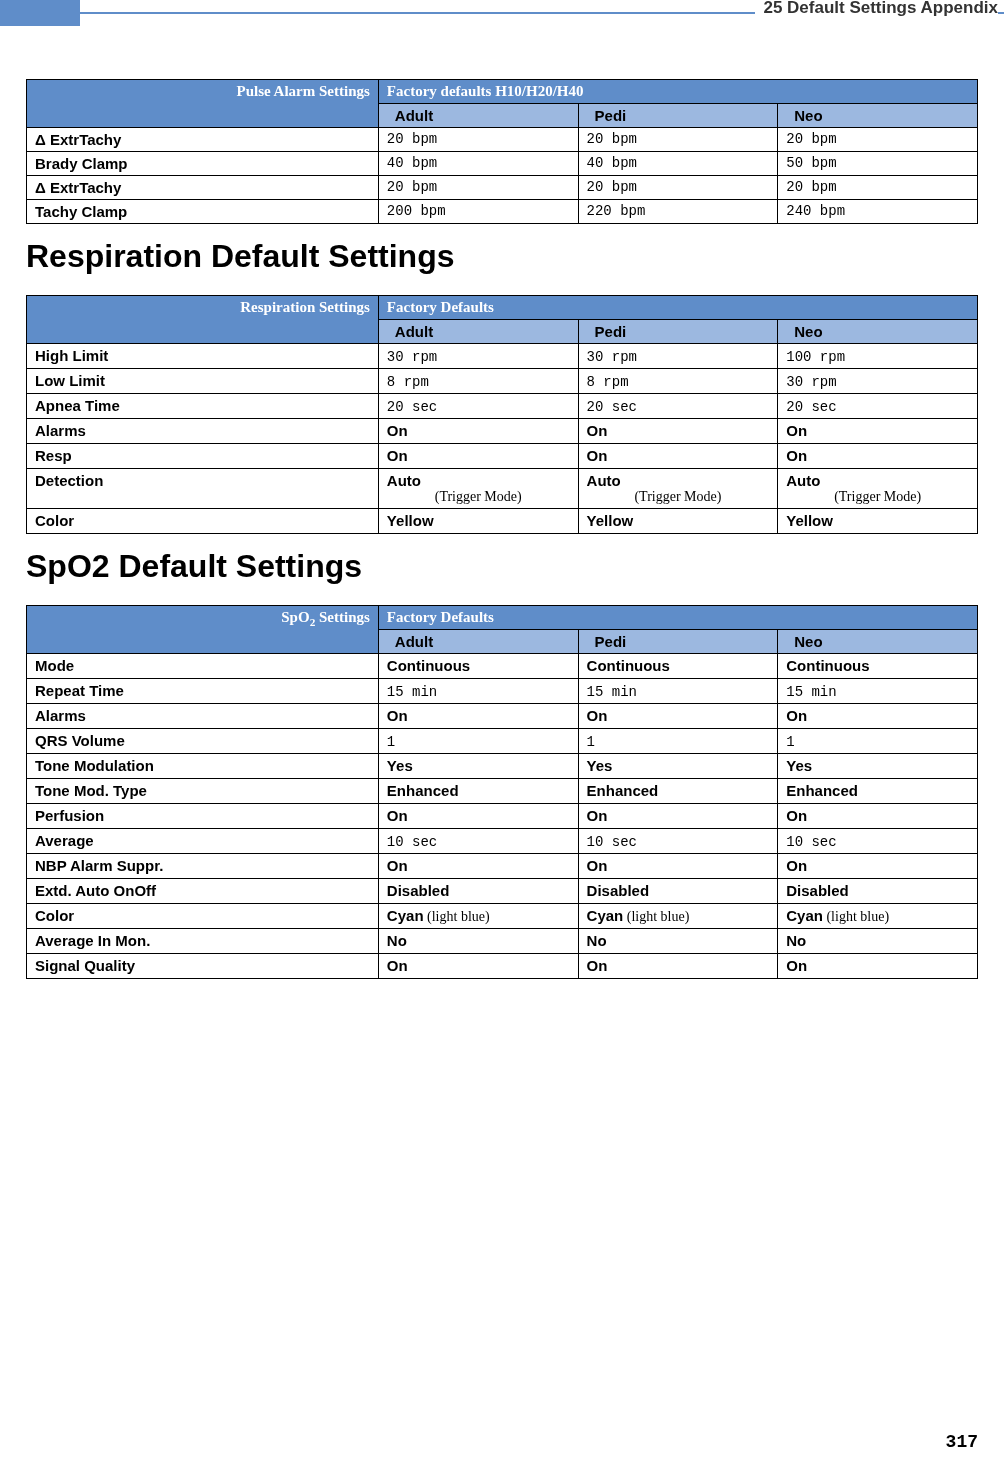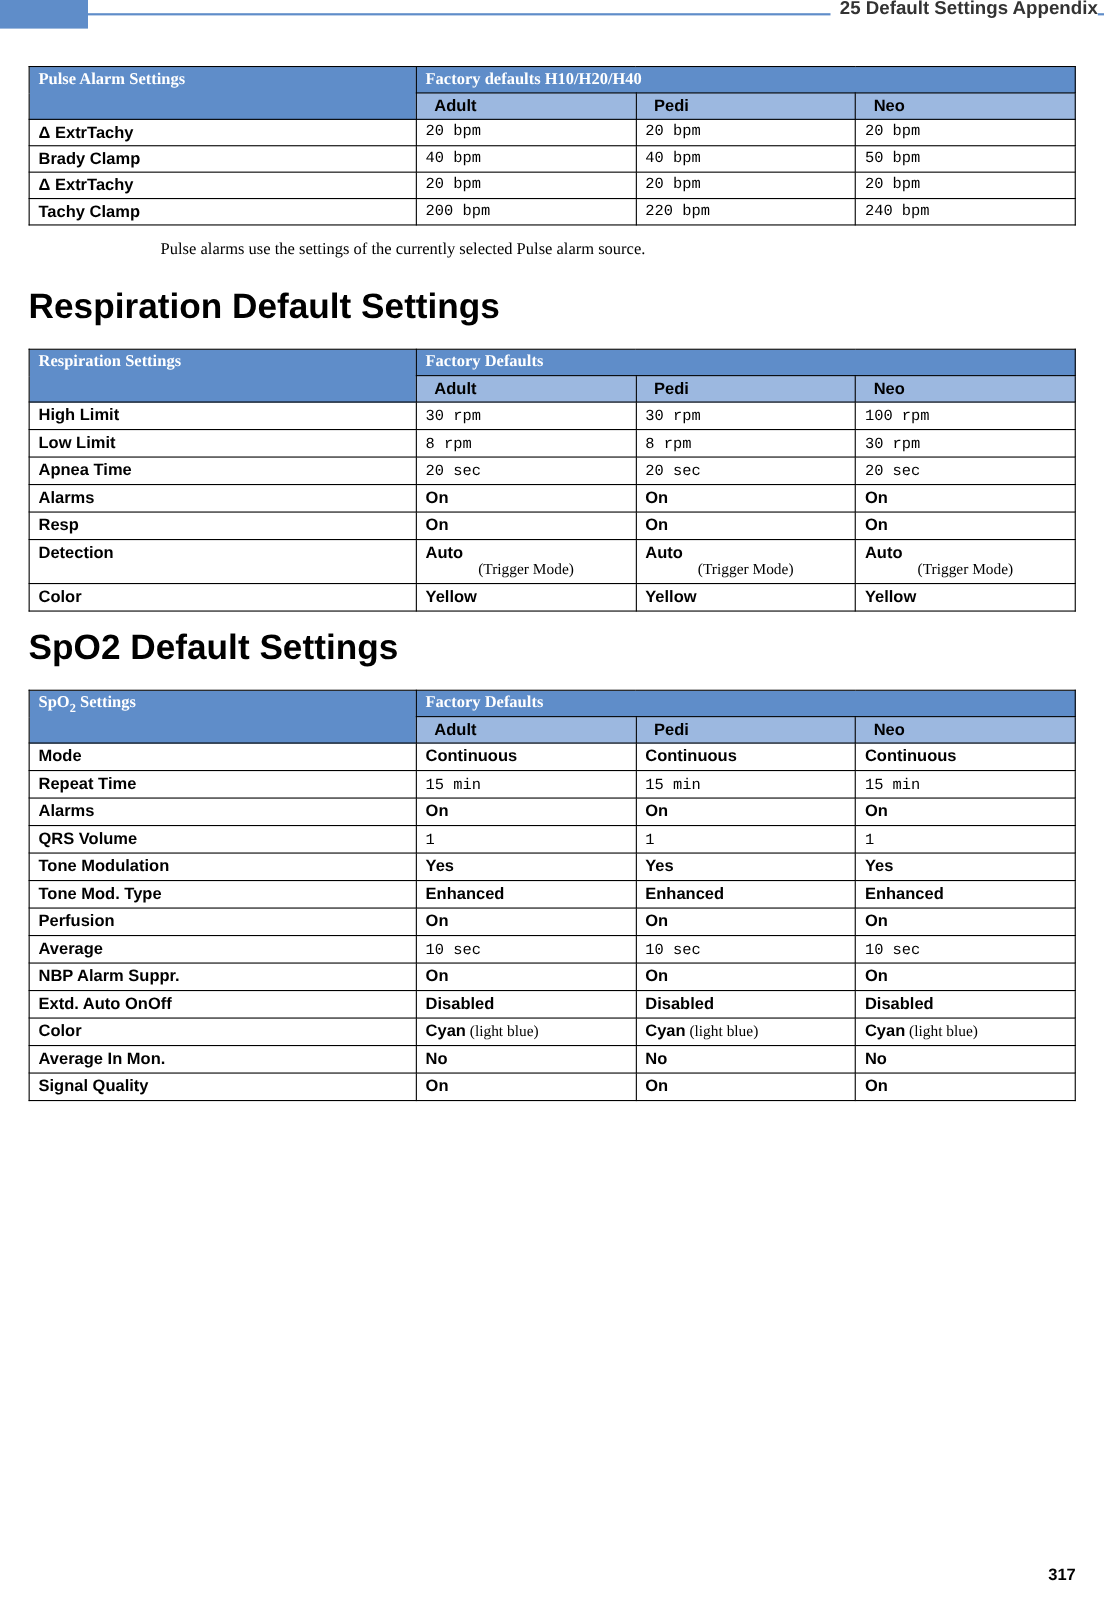--- a/index.html
+++ b/index.html
@@ -6,21 +6,21 @@
     body {
       font-family: Georgia, 'Times New Roman', serif;
       background: #fff;
       width: 1004px;
       min-height: 1476px;
       position: relative;
     }
     .header-bar {
       position: relative;
       height: 24px;
-      margin-bottom: 36px;
+      margin-bottom: 55px;
     }
     .header-blue-tab {
       position: absolute;
       left: 0;
       top: 0;
       width: 80px;
       height: 26px;
       background: #5f8dc9;
     }
     .header-line {
@@ -96,29 +96,29 @@
     }
     h1.section-heading {
       font-family: Arial, Helvetica, sans-serif;
       font-weight: bold;
       font-size: 32px;
       margin: 10px 0 20px 0;
     }
     .sub2 { font-size: 0.75em; vertical-align: sub; }
     .page-num {
       position: absolute;
-      bottom: 36px;
+      bottom: 24px;
       right: 26px;
-      font-family: Liberation Sans, sans-serif;
-      font-weight: bold;
-      font-size: 15px;
+      font-family: Liberation Mono, monospace;
+      font-weight: bold;
+      font-size: 18px;
     }
     .dual-line .sub { display:block; font-family: Georgia, serif; font-weight: normal; font-size: 14px; text-align: center; }
     .dual-line .main { display:block; font-family: Arial, Helvetica, sans-serif; font-weight: bold; font-size: 15px; }
-    .col-setting { width: 37%; }
+    .col-setting { width: 37%; text-align: right; }
     .col-val { width: 21%; padding-left: 16px; }
   </style>
 </head>
 <body>
 
 <div class="header-bar">
   <div class="header-blue-tab"></div>
   <div class="header-line"></div>
   <div class="header-title">25  Default Settings Appendix</div>
 </div>
@@ -158,21 +158,20 @@
         </tr>
         <tr>
           <td class="row-label">Tachy Clamp</td>
           <td class="data-cell">200 bpm</td>
           <td class="data-cell">220 bpm</td>
           <td class="data-cell">240 bpm</td>
         </tr>
       </tbody>
   </table>
 
-  <p class="body-text">Pulse alarms use the settings of the currently selected Pulse alarm source.</p>
 
   <h1 class="section-heading">Respiration Default Settings</h1>
 
   <table>
     <tbody>
         <tr>
       <td rowspan="2" class="header-cell-dark col-setting">Respiration Settings</td>
       <td colspan="3" class="header-cell-dark">Factory Defaults</td>
     </tr>
     <tr>

